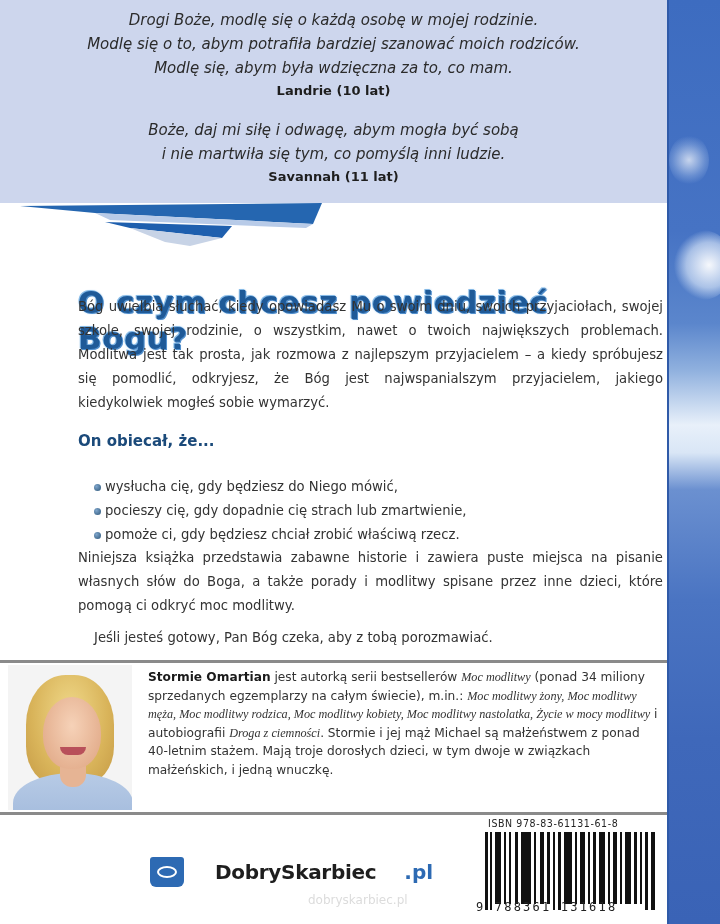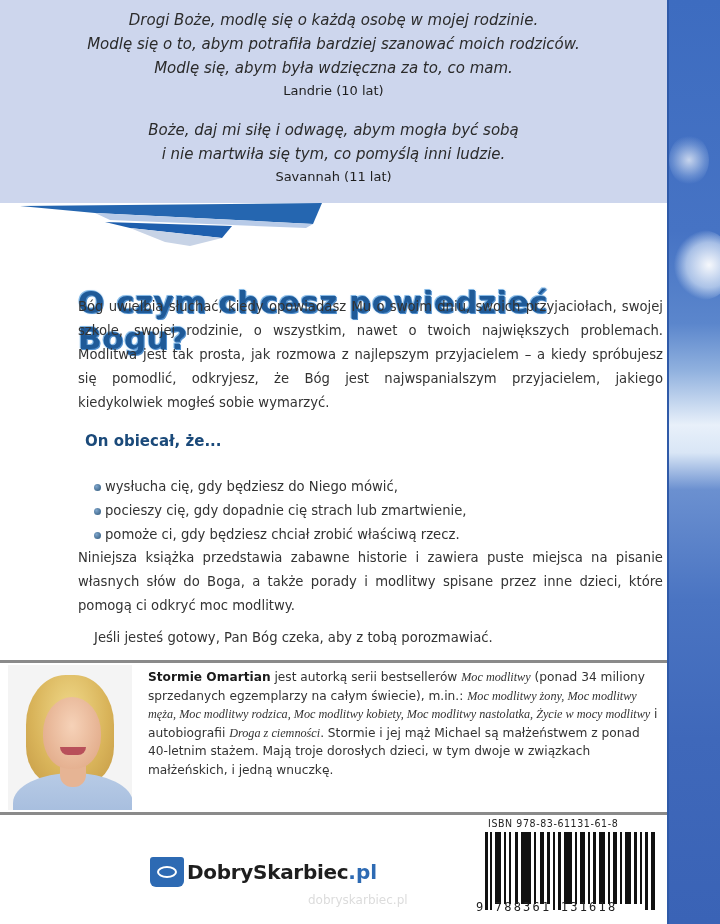--- a/index.html
+++ b/index.html
@@ -26,42 +26,42 @@
   .quote-panel {
     position: absolute; left: 0; top: 0; width: 667px; height: 203px;
     background: #cdd6ed;
   }
   .quote {
     position: absolute; left: 0; width: 667px; text-align: center;
     font-style: italic; font-size: 15px; line-height: 24px; color: #2b2b2b;
   }
   .quote.q1 { top: 8px; }
   .quote.q2 { top: 118px; }
-  .quote .author { font-style: normal; font-weight: normal; font-size: 13px; color: #1e1e1e; line-height: 22px; }
+  .quote .author { font-style: normal; font-weight: bold; font-size: 13px; color: #1e1e1e; line-height: 22px; }
 
   
   .stripes { position: absolute; left: 0; top: 198px; width: 340px; height: 50px; }
 
   
   .heading {
     position: absolute; left: 78px; top: 248px;
     font-family: "DejaVu Sans", sans-serif; font-weight: bold;
     font-size: 31px; letter-spacing: 0.5px; color: #1f5a98;
     text-shadow: 0 0 2px #6aa6dc, 1px 1px 0 #4a88c8, -1px -1px 0 #8fc0ea;
     margin-top: 36px;
   }
 
   .body-text {
     position: absolute; left: 78px; width: 585px;
     font-size: 13.2px; line-height: 24px; color: #333333; text-align: justify;
   }
   .p1 { top: 295px; }
   .subheading {
     position: absolute; left: 78px; top: 432px;
-    font-weight: bold; font-size: 15px; color: #1b4a7a; margin-left: 7px;
+    font-weight: bold; font-size: 15px; color: #1b4a7a;
   }
   .bullets { position: absolute; left: 78px; top: 459px; width: 585px; margin: 16px; padding: 0; list-style: none; }
   .bullets li { font-size: 13.2px; line-height: 24px; color: #333333; display: flex; align-items: center; }
   .bullets .dot { display: inline-block; width: 7px; height: 7px; border-radius: 50%;
     background: radial-gradient(circle at 35% 35%, #7fa6cc, #2c5578); margin-right: 4px; }
   .p2 { top: 546px; }
   .p3 { top: 626px; margin-left: 16px; }
 
   .sep { position: absolute; left: 0; width: 667px; height: 3px; background: #8a8a8a; }
   .sep.s1 { top: 660px; }
@@ -82,21 +82,21 @@
   .photo .neck { position: absolute; left: 52px; top: 100px; width: 26px; height: 22px; background: #e6b494; border-radius: 0 0 12px 12px; }
 
   .bio {
     position: absolute; left: 148px; top: 668px; width: 512px;
     font-size: 12.2px; line-height: 18.6px; color: #333333;
   }
   .bio b { color: #1a1a1a; }
   .bio i { font-style: italic; font-family: Liberation Serif, serif; }
 
   
-  .logo { position: absolute; left: 150px; top: 857px; display: flex; align-items: center; }
+  .logo { position: absolute; left: 150px; top: 857px; display: flex; align-items: center; gap: 28px; }
   .logo .mark { width: 34px; height: 30px; background: #2d6ab3; border-radius: 3px 3px 6px 6px; position: relative; margin-right: 3px; }
   .logo .mark .fish { position: absolute; left: 7px; top: 9px; width: 20px; height: 12px; border: 2px solid #ffffff; border-radius: 50%; box-sizing: border-box; }
   .logo .brand { font-weight: bold; font-size: 20px; color: #1e1e1e; letter-spacing: -0.3px; }
   .logo .tld { font-weight: bold; font-size: 20px; color: #2d6ab3; }
   .watermark { position: absolute; left: 308px; top: 893px; font-size: 12px; color: #dcdcdc; }
 
   
   .isbn { position: absolute; left: 488px; top: 817px; font-size: 10.5px; letter-spacing: 0.6px; color: #222; font-family: "DejaVu Sans Condensed", "DejaVu Sans", sans-serif; }
   .barcode { position: absolute; left: 485px; top: 832px; width: 175px; height: 80px; }
   .barcode-digits { position: absolute; left: 476px; top: 900px; font-size: 12px; letter-spacing: 2.2px; color: #222; font-family: "DejaVu Sans Mono", monospace; }

